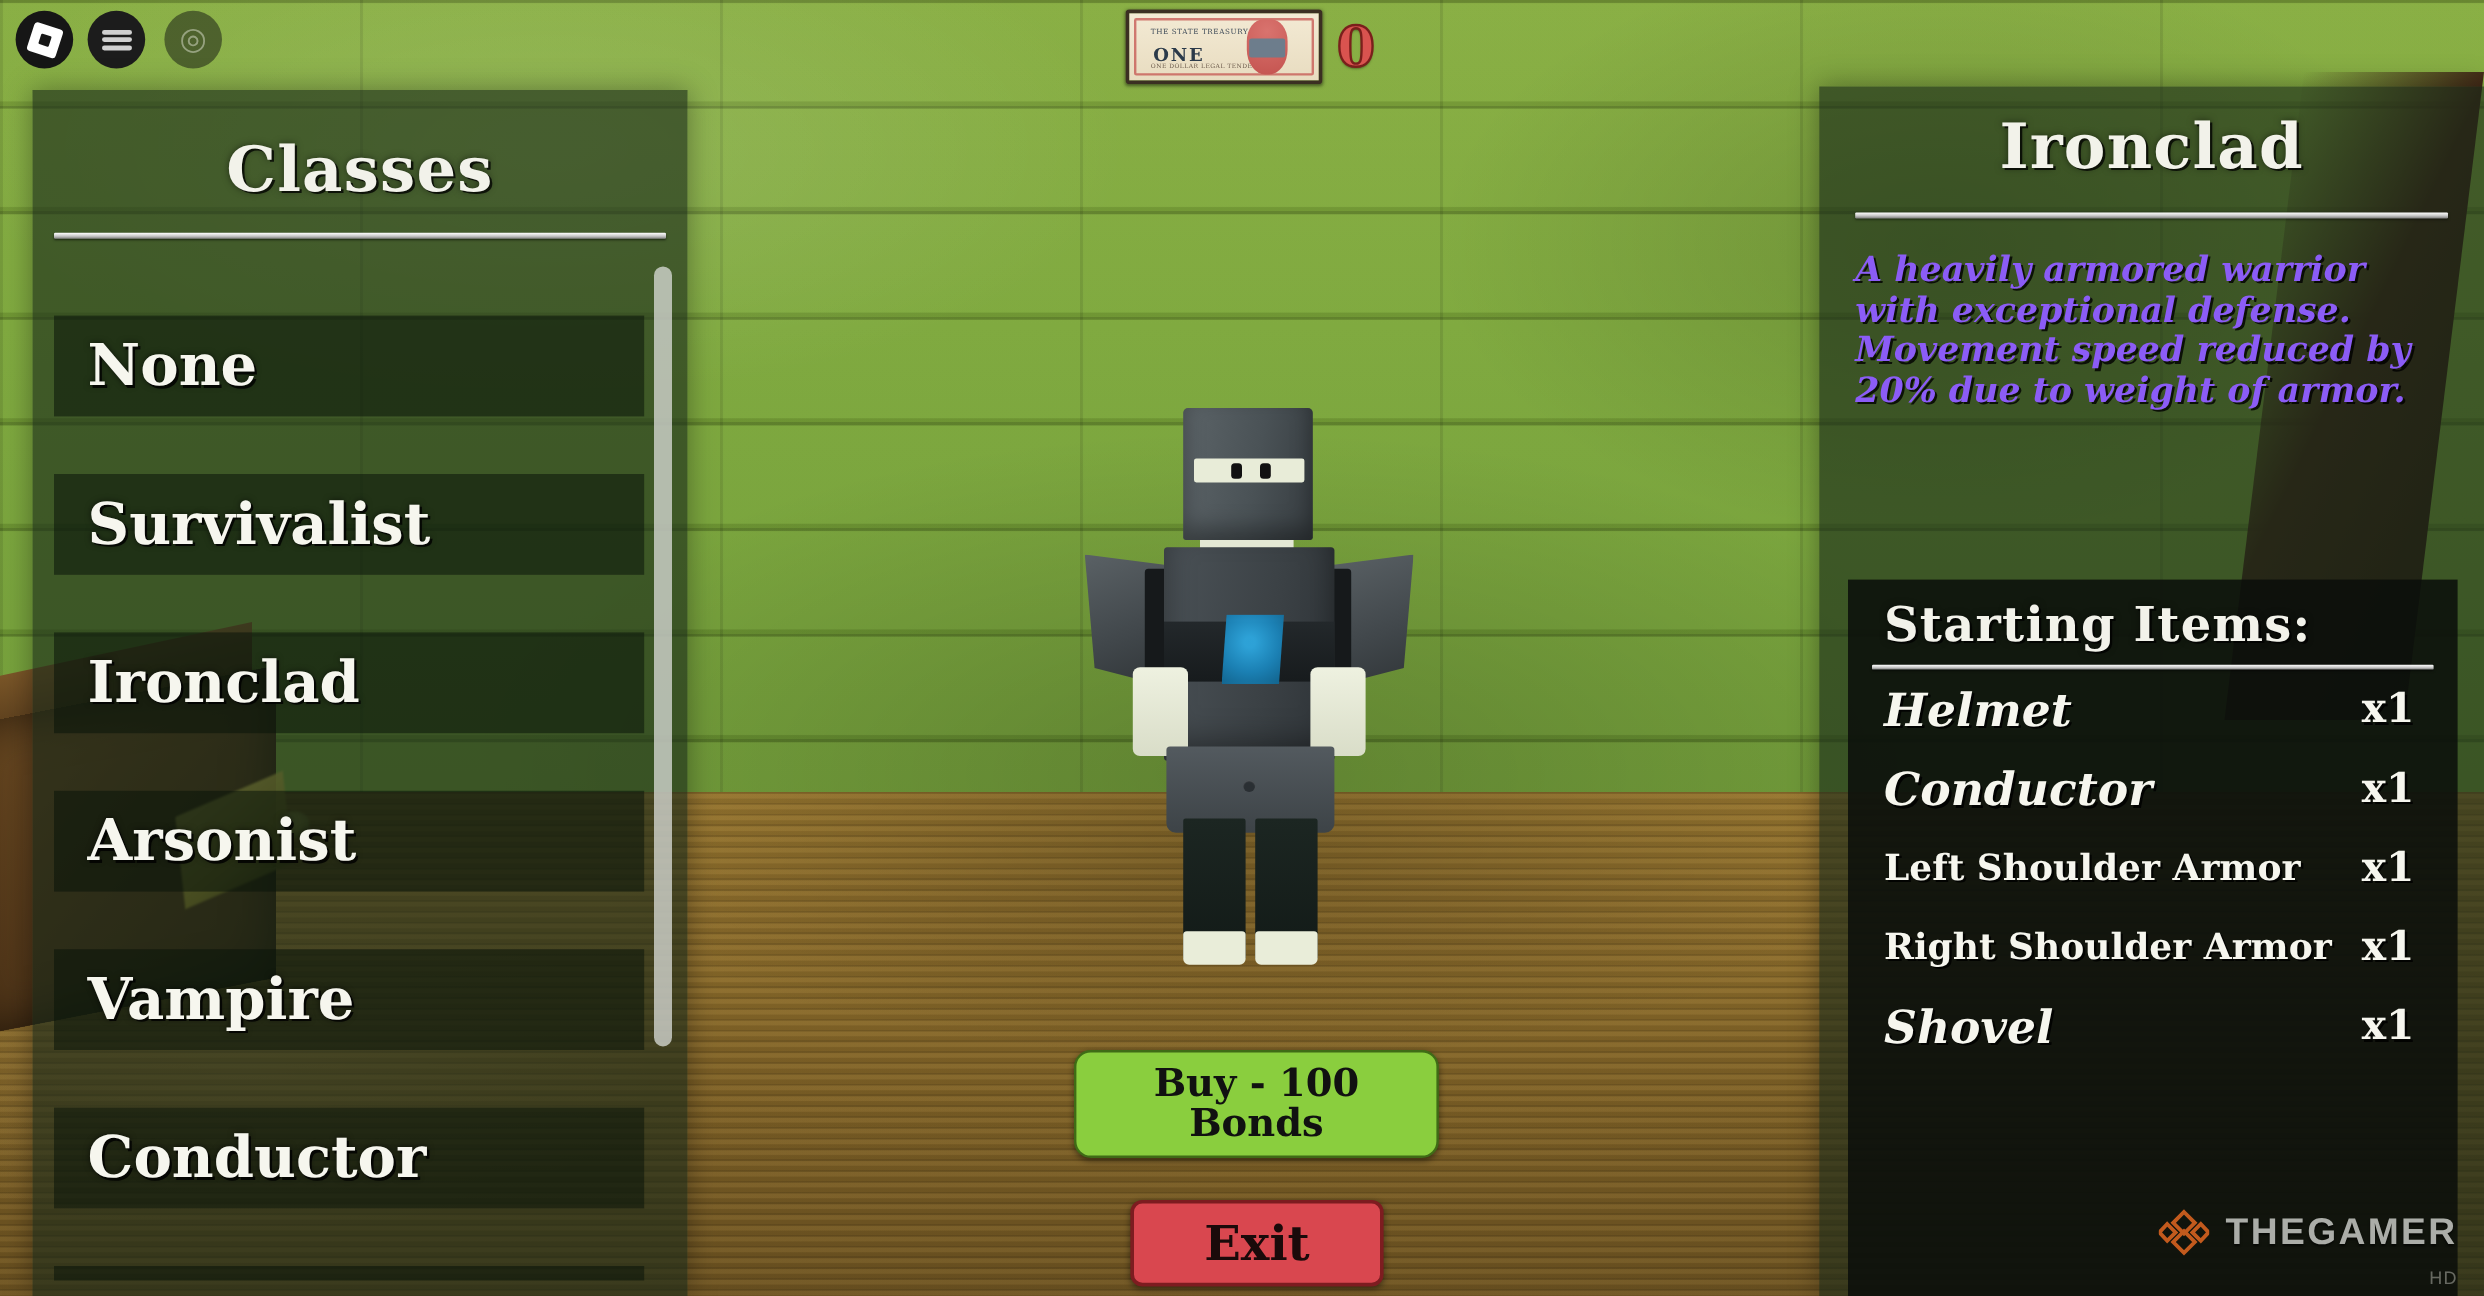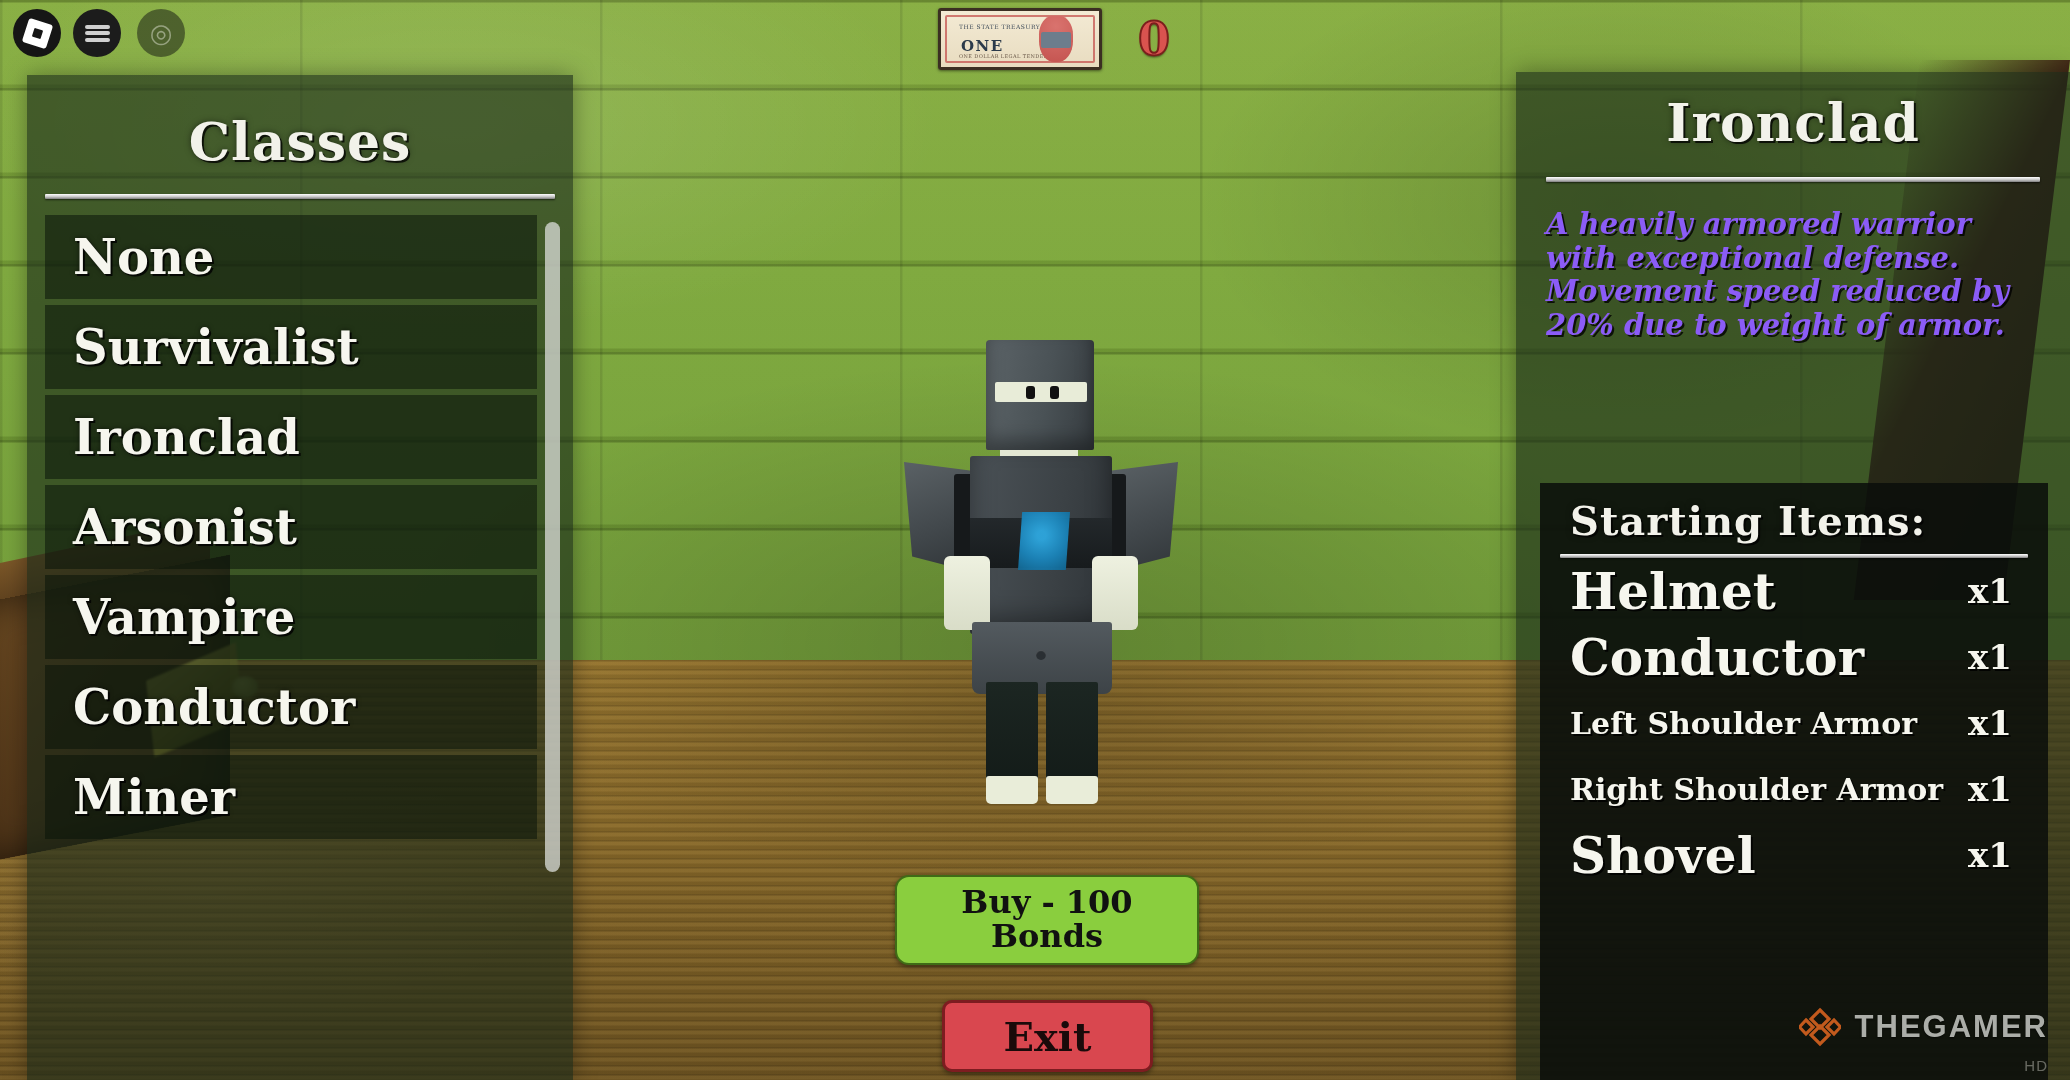--- a/index.html
+++ b/index.html
@@ -118,21 +118,21 @@
   .rb.logo{left:13px;background:#161616;}
   .rb.menu{left:73px;background:#1c1c1c;}
   .rb.pack{left:137px;background:rgba(28,32,22,.55);}
   .rb-logo-glyph{width:25px;height:25px;background:#fff;
     transform:rotate(18deg);border-radius:3px;position:relative;}
   .rb-logo-glyph::after{content:"";position:absolute;left:8px;top:8px;width:9px;height:9px;background:#161616;border-radius:1px;}
   .rb-bar{width:25px;height:4px;background:#d0d0d0;border-radius:2px;margin:2.5px 0;}
   .pack-glyph{font-size:26px;line-height:1;color:rgba(210,215,195,.55);}
 
   
-  .currency{position:absolute;left:938px;top:8px;display:flex;align-items:center;gap:36px;}
+  .currency{position:absolute;left:938px;top:8px;display:flex;align-items:center;gap:12px;}
   .bill{width:158px;height:56px;border:3px solid #3b2f22;border-radius:3px;
     background:linear-gradient(180deg,#f3ead4,#e8dcc0);position:relative;overflow:hidden;
     box-shadow:0 1px 3px rgba(0,0,0,.5);}
   .bill-frame{position:absolute;inset:4px;border:2px solid #c4534f;border-radius:2px;opacity:.75;}
   .bill-one{position:absolute;left:20px;top:26px;font-size:15px;font-weight:bold;
     letter-spacing:1.5px;color:#2b3a4a;font-family:"DejaVu Serif",serif;}
   .bill-top{position:absolute;left:18px;top:12px;font-size:6px;letter-spacing:.5px;color:#3d4a58;}
   .bill-bot{position:absolute;left:18px;top:42px;font-size:5px;letter-spacing:.4px;color:#6b5a4a;}
   .bill-seal{position:absolute;left:98px;top:5px;width:34px;height:46px;
     background:radial-gradient(circle at 50% 22%, #d9736e, #c4534f);border-radius:40% 40% 45% 45%;}
@@ -153,21 +153,21 @@
   .rule{height:5px;background:linear-gradient(180deg,#ffffff,#c8c8c8 55%,#7d7d7d);
     border-radius:1px;box-shadow:0 1px 2px rgba(0,0,0,.6);}
 
   
   #classes-panel{left:27px;top:75px;width:546px;height:1005px;}
   #classes-title{margin-top:36px;font-size:52px;}
   #classes-rule{margin:22px 18px 0 18px;}
   .class-list{position:absolute;left:18px;top:140px;width:492px;height:852px;overflow:hidden;}
   .class-row{
     height:84px;margin-bottom:6px;background:rgba(10,20,10,.55);
-    display:flex;align-items:center;padding-left:28px;box-sizing:border-box;
+    display:flex;align-items:center;padding-left:28px;box-sizing:border-box;margin-top:48px;
   }
   .class-row .lbl{
     color:#f6f6ee;font-size:48px;font-weight:bold;font-family:"DejaVu Serif",serif;
     text-shadow:2px 2px 0 rgba(0,0,0,.8), 0 0 5px rgba(0,0,0,.6);
     white-space:nowrap;
   }
   .scrollbar{position:absolute;left:545px;top:222px;width:15px;height:655px;}
   .scroll-thumb{width:15px;height:650px;border-radius:8px;background:rgba(214,216,212,.78);}
 
   
@@ -190,21 +190,21 @@
     padding:0 36px 0 30px;height:66px;box-sizing:border-box;
   }
   .item-name{
     color:#f6f6ee;font-weight:bold;font-family:"DejaVu Serif",serif;
     text-shadow:2px 2px 0 rgba(0,0,0,.85);white-space:nowrap;
   }
   .item-qty{
     color:#f6f6ee;font-weight:bold;font-size:34px;font-family:"DejaVu Serif",serif;
     text-shadow:2px 2px 0 rgba(0,0,0,.85);
   }
-  .sz-lg{font-size:50px;}
+  .sz-lg{font-size:38px;font-style:italic;}
   .sz-sm{font-size:30px;}
 
   
   #buy-button{
     position:absolute;left:895px;top:875px;width:300px;height:86px;border-radius:14px;
     background:#8ace3e;border:2px solid #3f6b16;cursor:pointer;
     display:flex;align-items:center;justify-content:center;text-align:center;
     box-shadow:0 2px 5px rgba(0,0,0,.45);
   }
   #buy-button .btxt{

